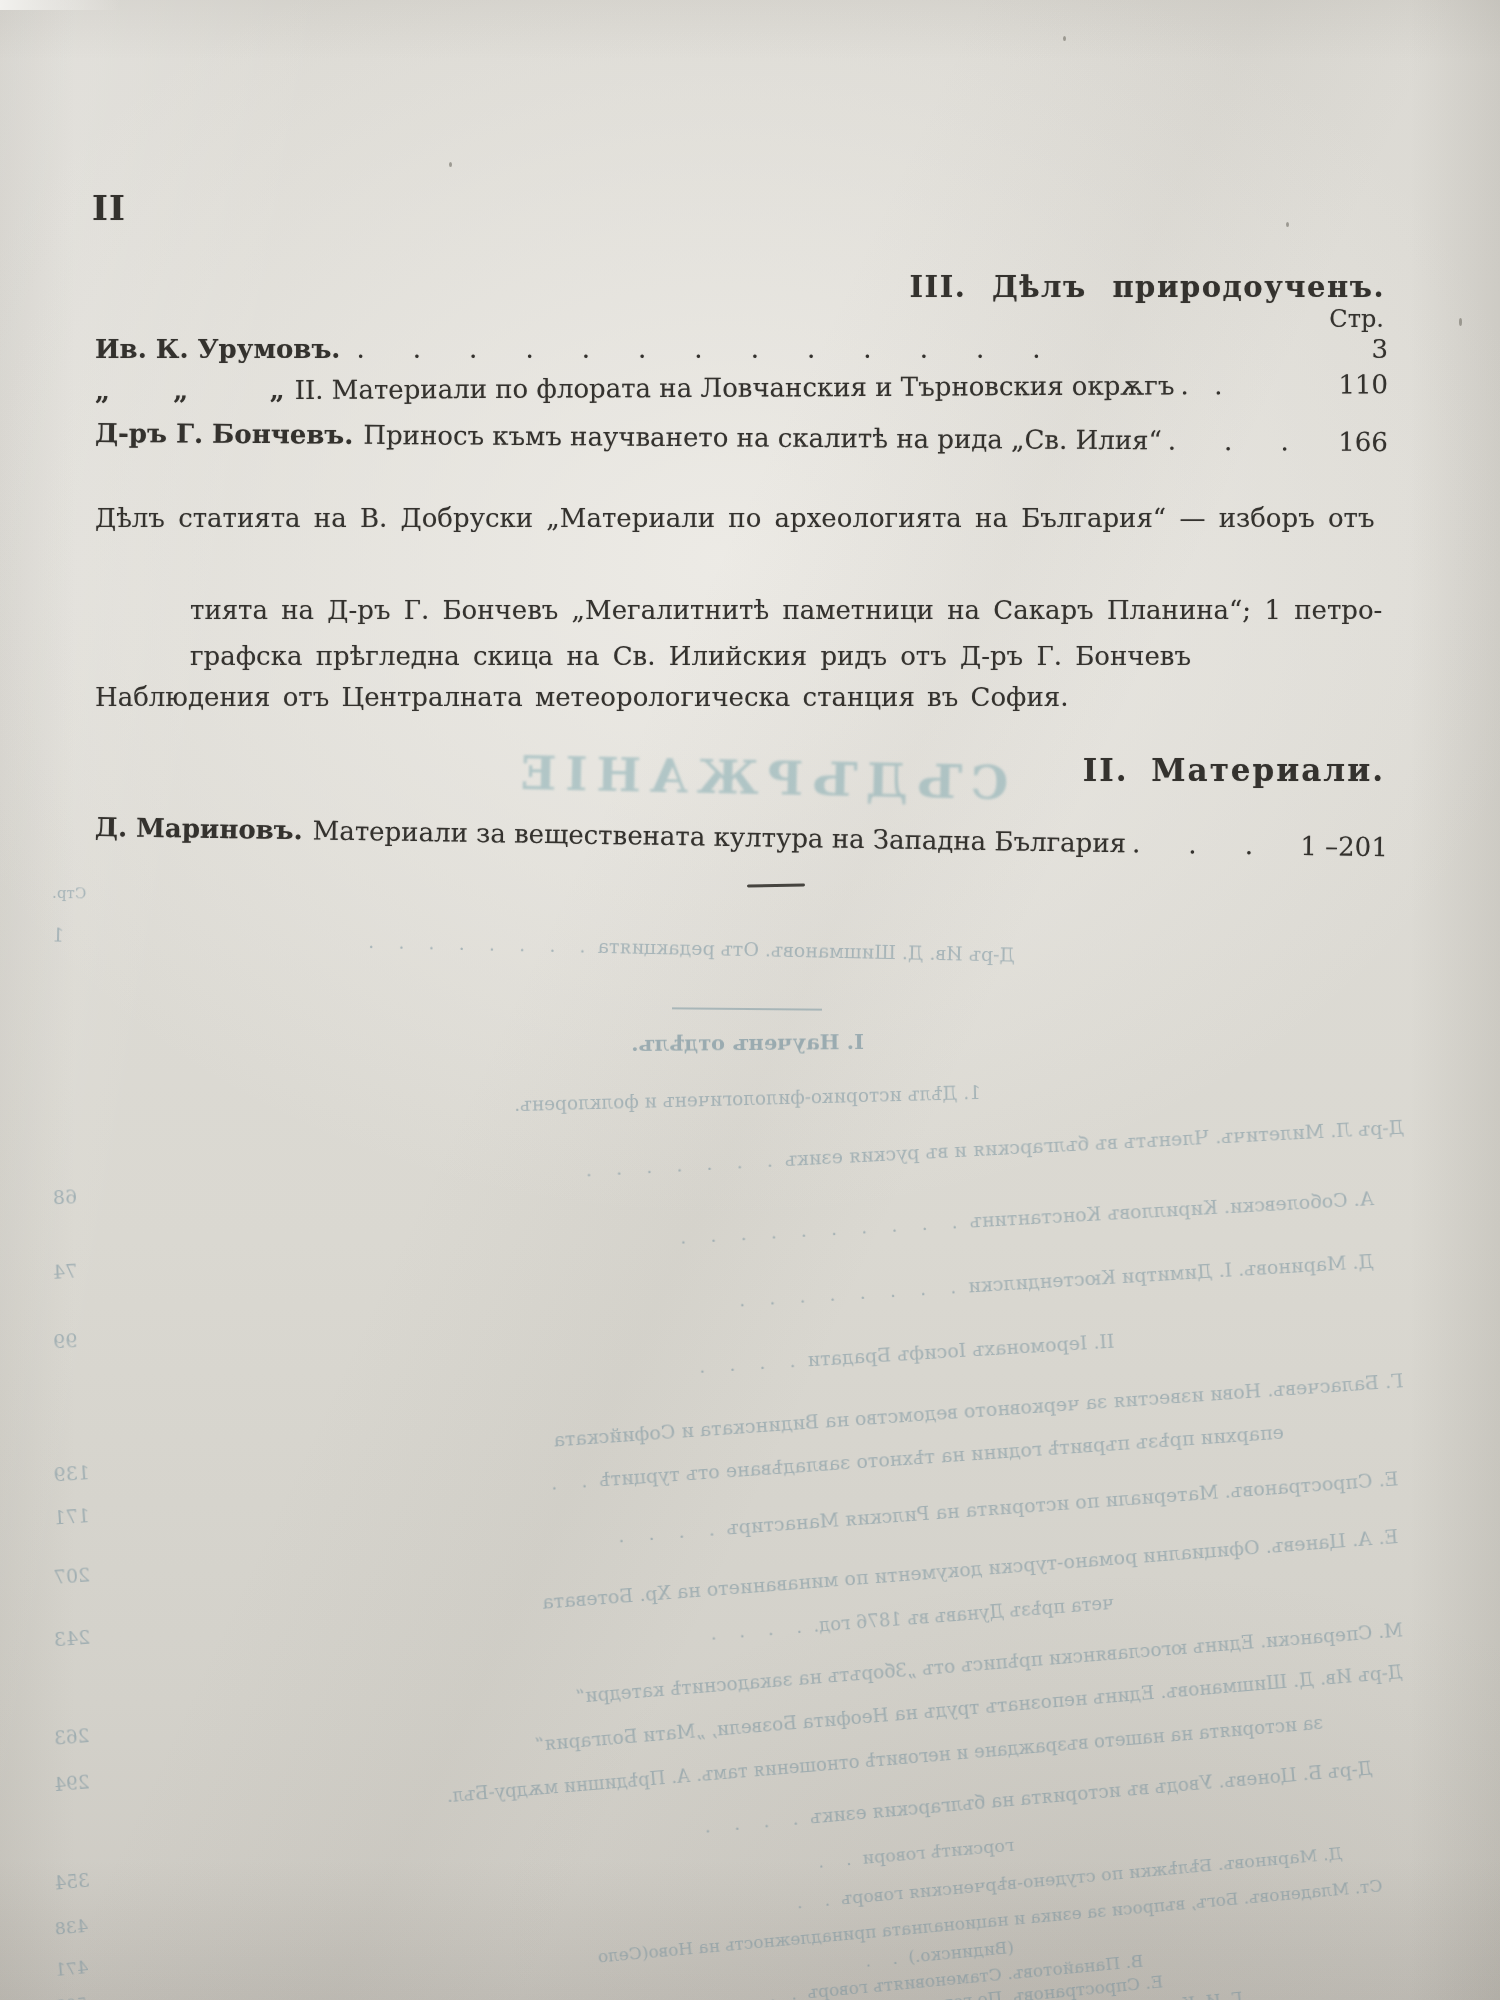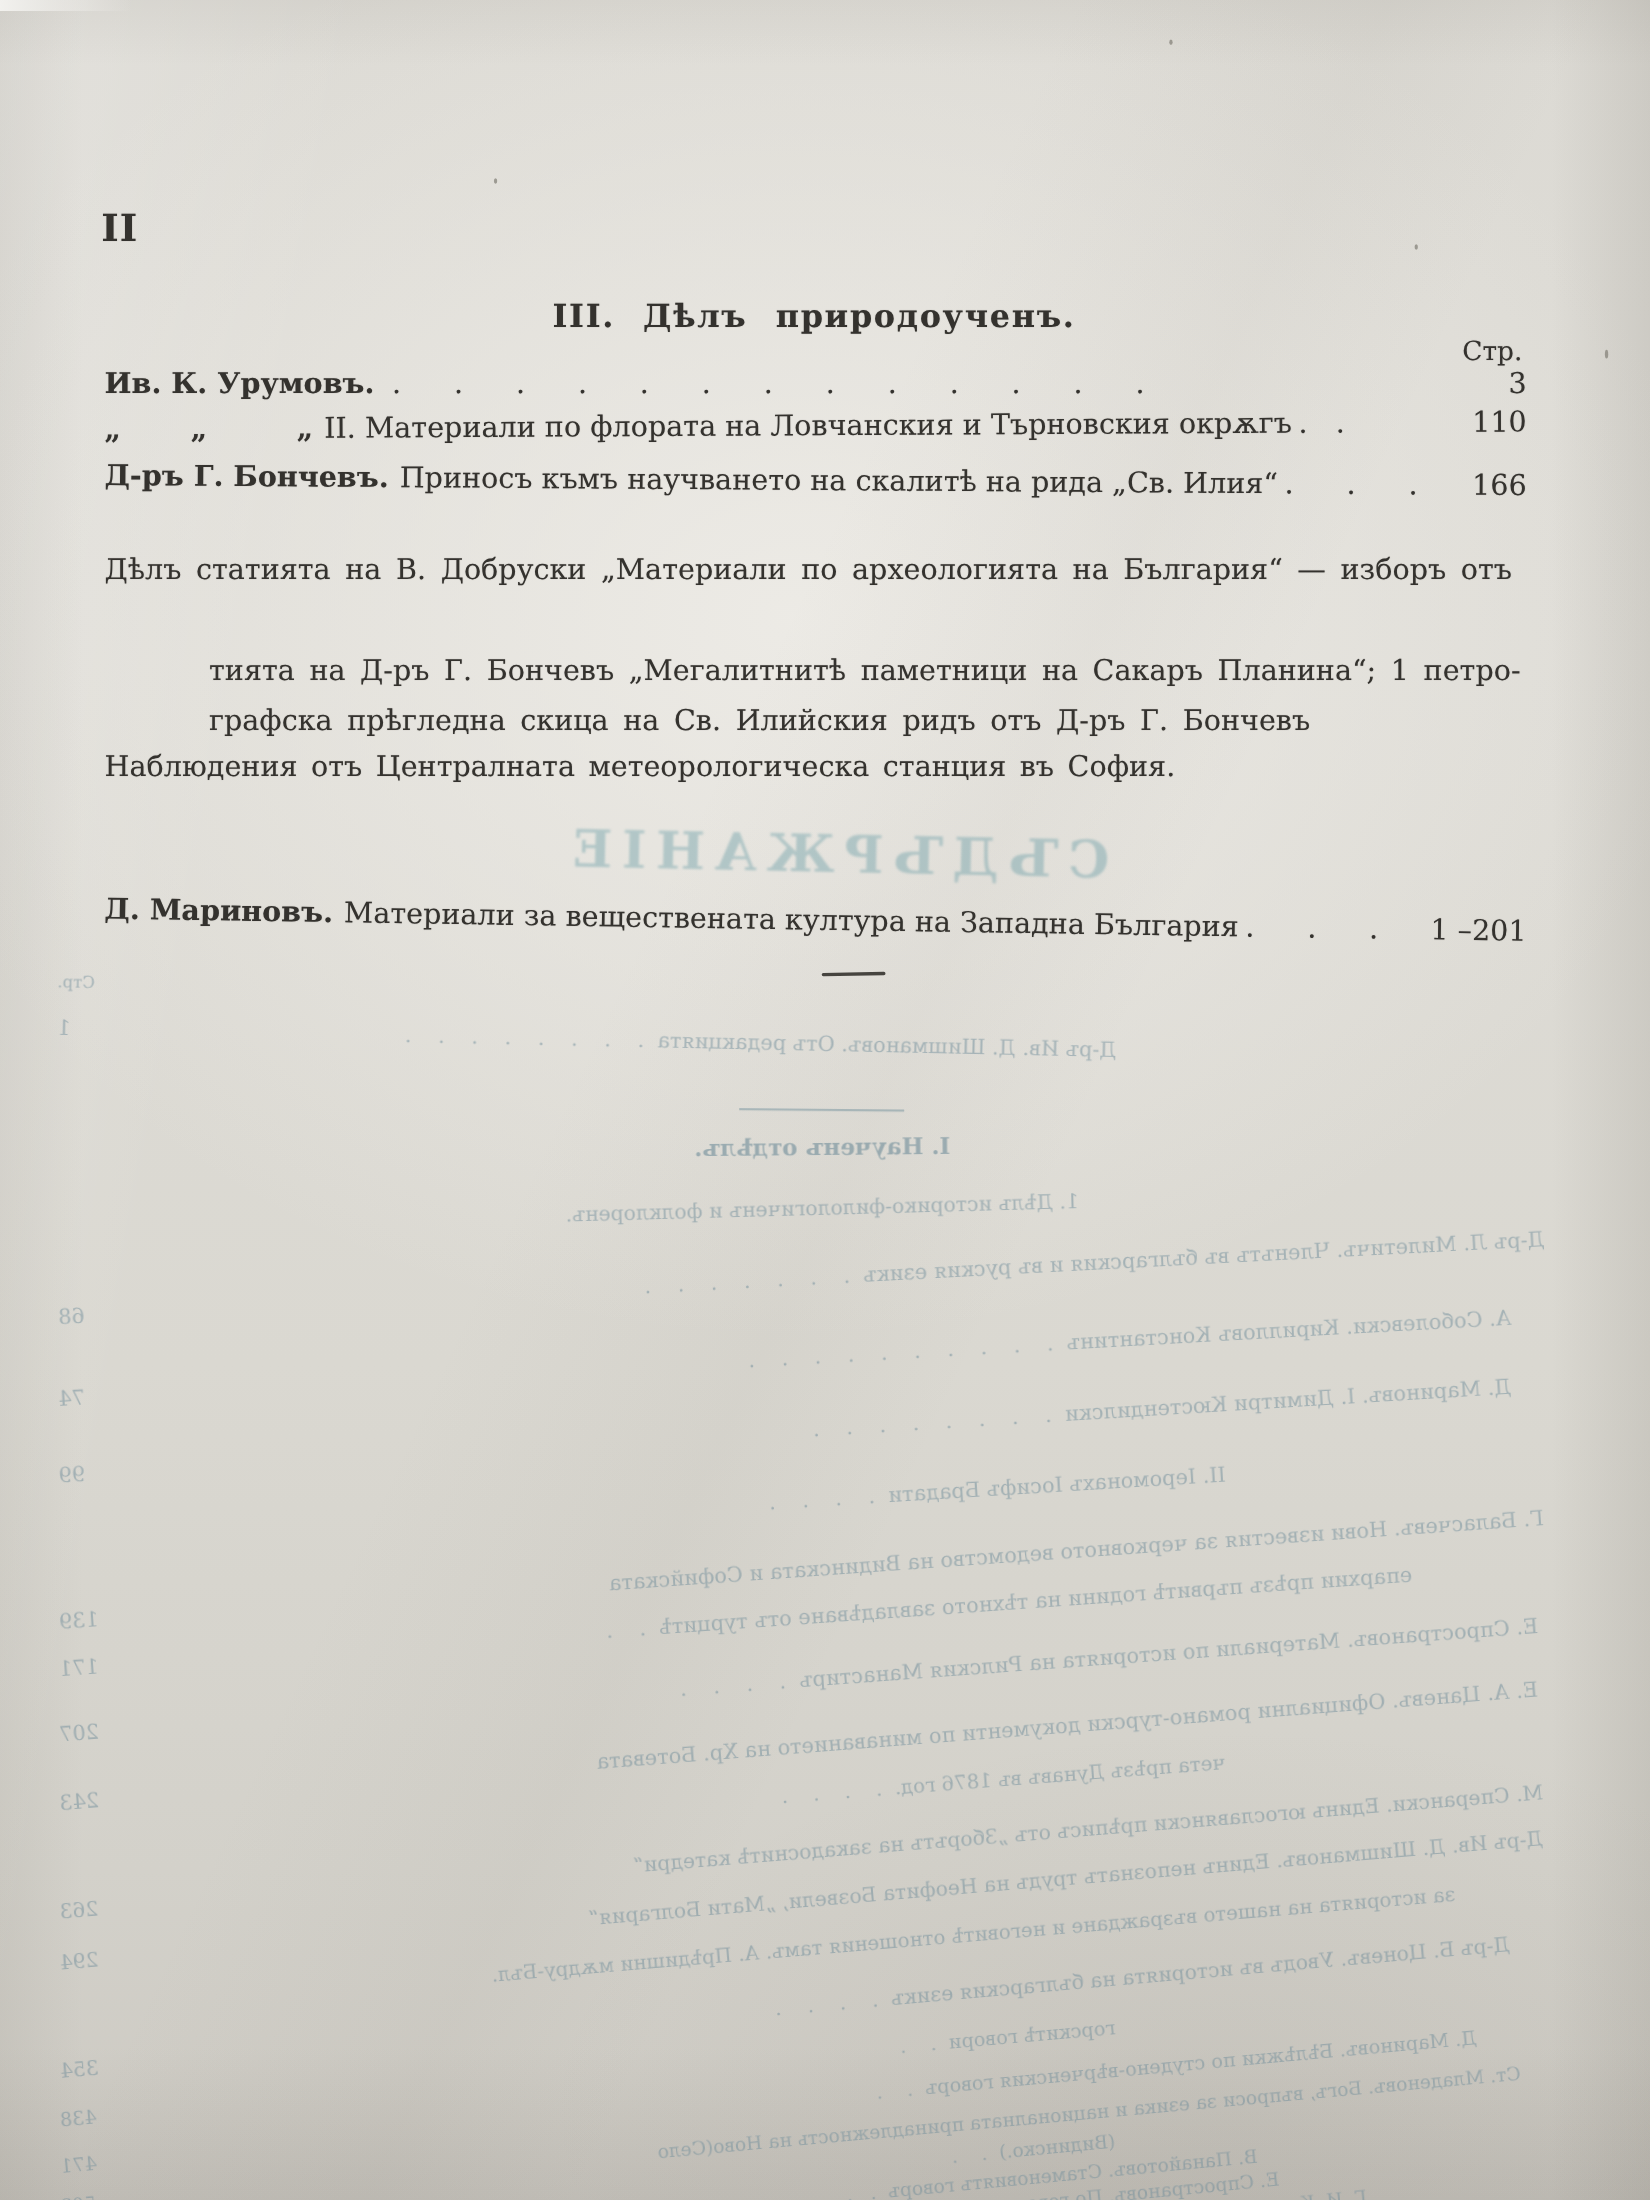--- a/index.html
+++ b/index.html
@@ -21,21 +21,21 @@
       radial-gradient(ellipse 900px 500px at 75% 96%, rgba(125,120,110,.10), rgba(0,0,0,0) 70%),
       linear-gradient(115deg, rgba(0,0,0,0) 40%, rgba(135,130,120,.06) 52%, rgba(0,0,0,0) 60%);
   }
   .sliver-tl{position:absolute;left:0;top:0;width:120px;height:10px;
     background:linear-gradient(to right,#f2f1ee,rgba(242,241,238,0));}
   .speck{position:absolute;width:3px;height:5px;background:#8b887f;border-radius:50%;opacity:.8;}
 
   
   .ink{color:#34322e;text-shadow:0 0 1px rgba(52,50,46,.35);}
   .folio{position:absolute;left:92px;top:188px;font-size:34px;font-weight:bold;letter-spacing:1px;}
-  .h-center{position:absolute;left:95px;right:115px;text-align:center;font-weight:bold;}
+  .h-center{position:absolute;left:95px;right:115px;text-align:right;font-weight:bold;}
   .heading3{top:270px;font-size:29px;letter-spacing:1.5px;word-spacing:14px;}
   .heading2{top:752px;font-size:31px;letter-spacing:2px;word-spacing:10px;}
   .str-col{position:absolute;right:116px;top:305px;font-size:24px;}
   .trow{position:absolute;left:95px;right:112px;display:flex;align-items:baseline;
     font-size:26px;white-space:nowrap;}
   .trow .author{font-weight:bold;white-space:pre;margin-right:10px;flex:none;}
   .trow .title{white-space:pre;flex:none;}
   .trow .leader{flex:1;overflow:hidden;white-space:pre;letter-spacing:3px;padding:0 6px;}
   .trow .page{flex:none;min-width:66px;text-align:right;white-space:pre;}
   .note{position:absolute;left:95px;width:1270px;font-size:26px;word-spacing:5px;white-space:pre;}
@@ -129,20 +129,21 @@
         <span class="page">166</span>
       </div>
     </div>
 
   <div class="ink note" style="top:503px;">Дѣлъ статията на В. Добруски „Материали по археологията на България“ — изборъ отъ</div>
   <div class="ink note ind" style="top:595px;">тията на Д-ръ Г. Бончевъ „Мегалитнитѣ паметници на Сакаръ Планина“; 1 петро-</div>
   <div class="ink obs">Наблюдения отъ Централната метеорологическа станция въ София.</div>
 
   <div class="ink note ind" style="top:641px;">графска прѣгледна скица на Св. Илийския ридъ отъ Д-ръ Г. Бончевъ</div>
 
+  <div class="ink h-center heading2">II. Материали.</div>
 
   <div id="materials">
       <div class="ink trow" style="top: 812px; transform: rotate(0.9deg); transform-origin: left center;">
         <span class="author">Д. Мариновъ.</span>
         <span class="title">Материали за веществената култура на Западна България</span>
         <span class="leader">.    .    .    .    .    .</span>
         <span class="page">1 –201</span>
       </div>
     </div>
 

